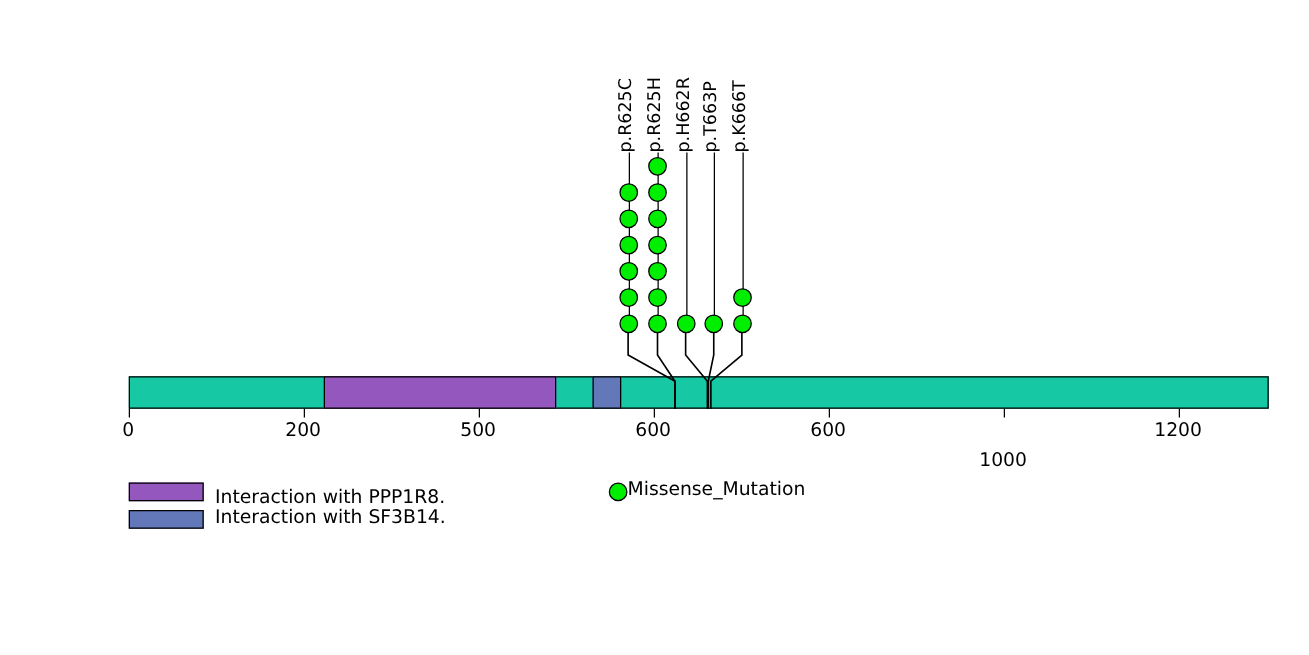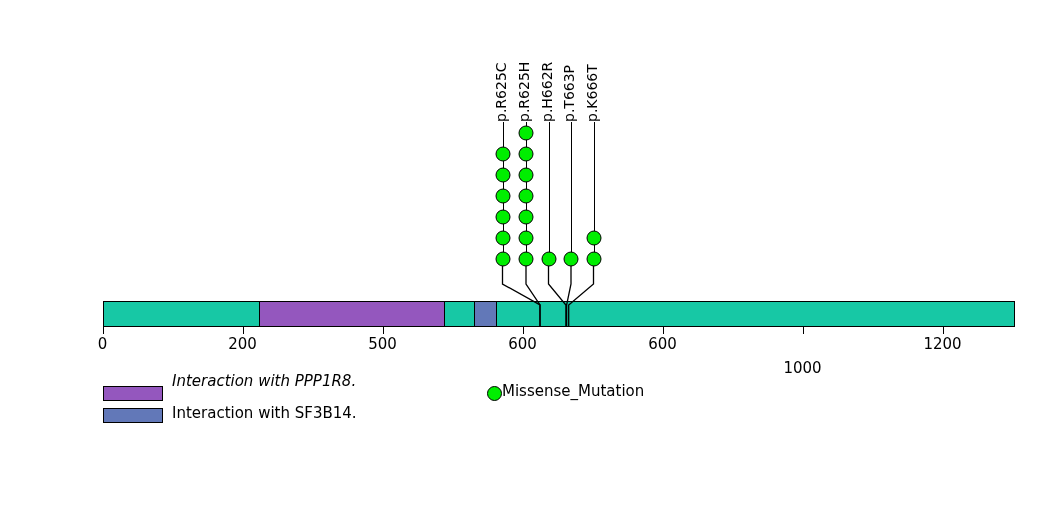--- a/index.html
+++ b/index.html
@@ -137,20 +137,20 @@
       <div class="dot" title="p.T663P" style="left: 571px; top: 259px; background: rgb(0, 238, 0);"></div>
       <div class="mut-label" style="left: 577px; top: 106px;">p.T663P</div>
       <div class="stem" style="left: 593.5px; top: 122px; height: 144px;"></div>
       <div class="dot" title="p.K666T" style="left: 593.5px; top: 259px; background: rgb(0, 238, 0);"></div>
       <div class="dot" title="p.K666T" style="left: 593.5px; top: 238px; background: rgb(0, 238, 0);"></div>
       <div class="mut-label" style="left: 599.5px; top: 106px;">p.K666T</div>
     </div>
 
   <div id="legend-layer">
       <div class="legend-swatch" style="left: 103px; top: 386px; background: rgb(148, 87, 190);"></div>
-      <div class="legend-text" style="left: 172px; top: 372px; font-style: italic;">Interaction with PPP1R8.</div>
+      <div class="legend-text" style="left: 172px; top: 388px;">Interaction with PPP1R8.</div>
       <div class="legend-swatch" style="left: 103px; top: 408px; background: rgb(98, 120, 184);"></div>
       <div class="legend-text" style="left: 172px; top: 404px;">Interaction with SF3B14.</div>
       <div class="legend-dot" style="left: 487px; top: 386px; background: rgb(0, 238, 0);"></div>
       <div class="legend-text" style="left: 502px; top: 382px;">Missense_Mutation</div>
     </div>
 
 </div>
 
 </body></html>

